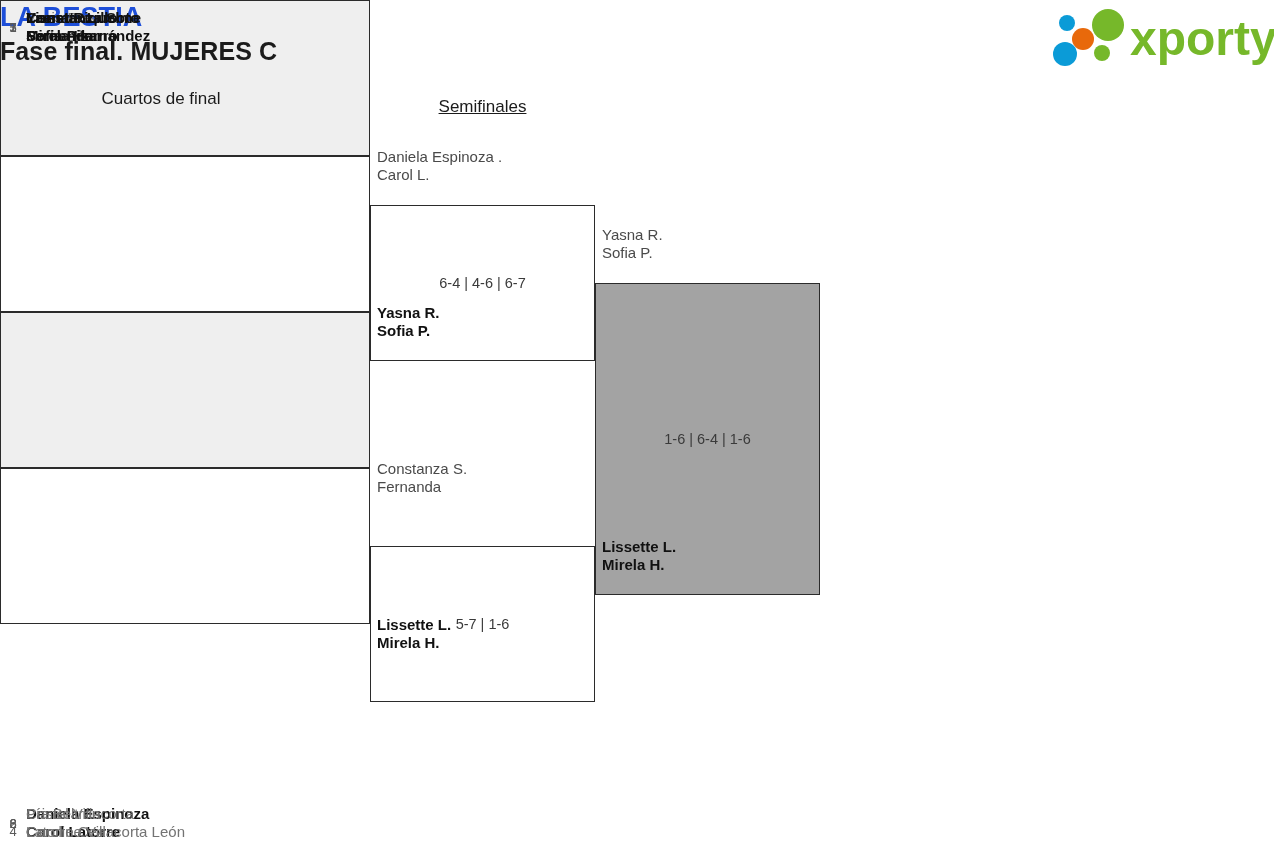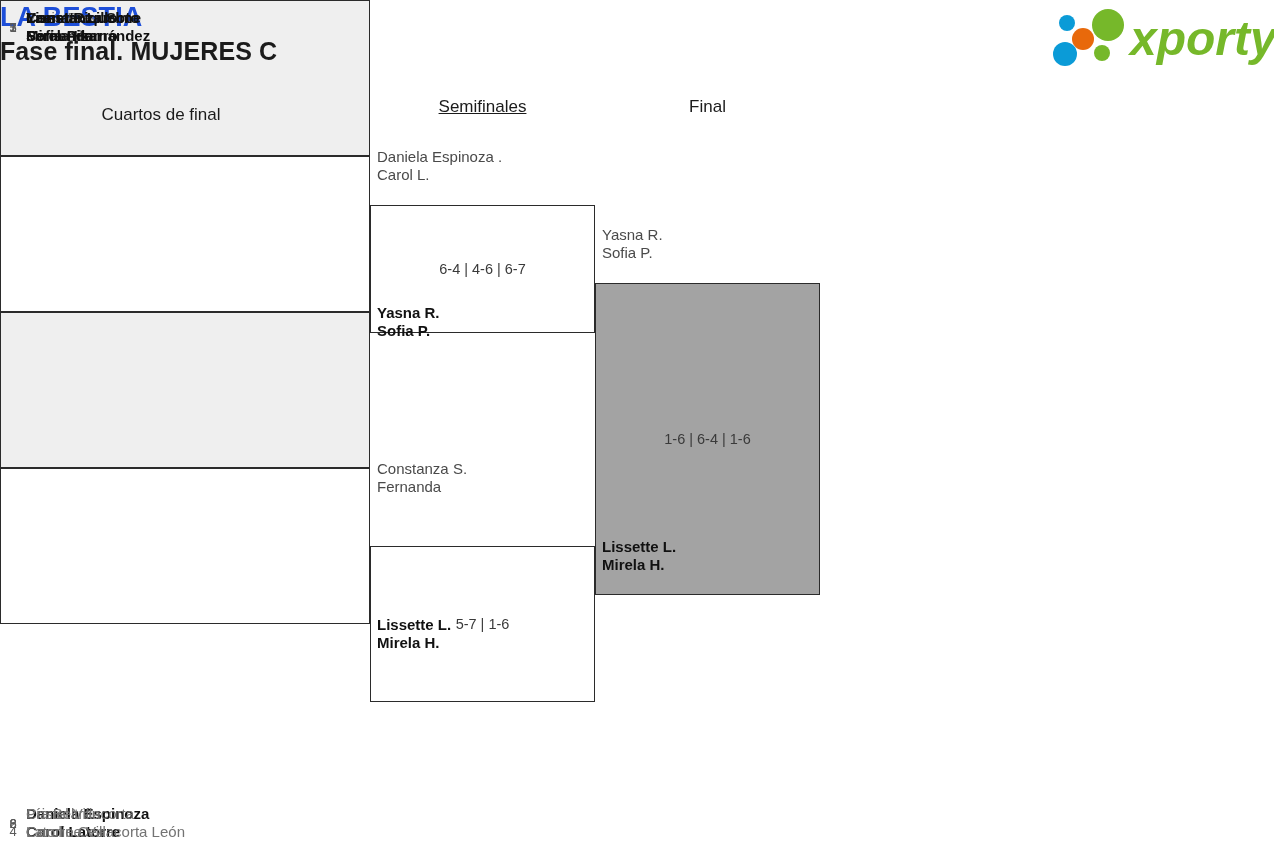--- a/index.html
+++ b/index.html
@@ -18,30 +18,30 @@
   .title-line1 {
     font-size: 27px; font-weight: 700; line-height: 34px;
     letter-spacing: .1px; color: #1d4ed8; white-space: nowrap;
   }
   .title-line2 {
     font-size: 25px; font-weight: 700; line-height: 34px;
     letter-spacing: .1px; color: #1b1b1b; white-space: nowrap;
   }
 
   
-  .logo { position: absolute; left: 1050px; top: 8px; width: 224px; height: 58px; font-style: italic; }
+  .logo { position: absolute; left: 1050px; top: 8px; width: 224px; height: 58px; }
   .logo svg { display: block; }
 
   
   .round-head {
     position: absolute; text-align: center;
     font-size: 17px; font-weight: 400; color: #1b1b1b;
     line-height: 22px; white-space: nowrap;
   }
-  #head-qf { left: 0px;   top: 104px; width: 322px; }
+  #head-qf { left: 0px;   top: 88px; width: 322px; }
   #head-sf { left: 370px; top: 96px; width: 225px; text-decoration: underline; }
   #head-f  { left: 595px; top: 96px; width: 225px; }
 
   
   .qf {
     left: 0px; width: 370px; height: 156px;
     border-left: 1px solid #2b2b2b;
     border-right: 1px solid #2b2b2b;
     border-top: 1px solid #2b2b2b;
     border-bottom: 1px solid #2b2b2b;
@@ -107,21 +107,20 @@
       <circle cx="33" cy="31" r="11" fill="#e8690b"></circle>
       <circle cx="58" cy="17" r="16" fill="#76b82a"></circle>
       <circle cx="15" cy="46" r="12" fill="#0b9bd7"></circle>
       <circle cx="52" cy="45" r="8" fill="#76b82a"></circle>
       <text x="80" y="47" font-family="Liberation Sans, sans-serif" font-size="48" font-weight="700" fill="#76b82a">xporty</text>
     </svg>
   </div>
 
   <div class="round-head" id="head-qf">Cuartos de final</div>
   <div class="round-head" id="head-sf">Semifinales</div>
-  <div class="round-head" id="head-f">Final</div>
 
   <div class="qf shaded" style="top:128px;">
     <div class="qf-team top">
       <div class="seed">1</div>
       <div class="names">
         <span class="n">Vania Bravo</span>
         <span class="n">Carla Silva</span>
       </div>
     </div>
     <div class="qf-score">4-6 | 6-1 | 6-7</div>
@@ -182,21 +181,21 @@
         <span class="n">Caroline Villacorta León</span>
       </div>
     </div>
   </div>
 
   <div class="adv-label" style="left:377px; top:148px;">
     <span class="n">Daniela Espinoza .</span>
     <span class="n">Carol L.</span>
   </div>
 
-  <div class="sf-box" style="top:205px; height:128px;padding-left:12px;">
+  <div class="sf-box" style="top:205px; height:156px;padding-left:12px;">
     <div class="box-score">6-4 | 4-6 | 6-7</div>
   </div>
 
   <div class="adv-label winner" style="left:377px; top:304px;">
     <span class="n">Yasna R.</span>
     <span class="n">Sofia P.</span>
   </div>
 
   <div class="adv-label" style="left:377px; top:460px;">
     <span class="n">Constanza S.</span>

